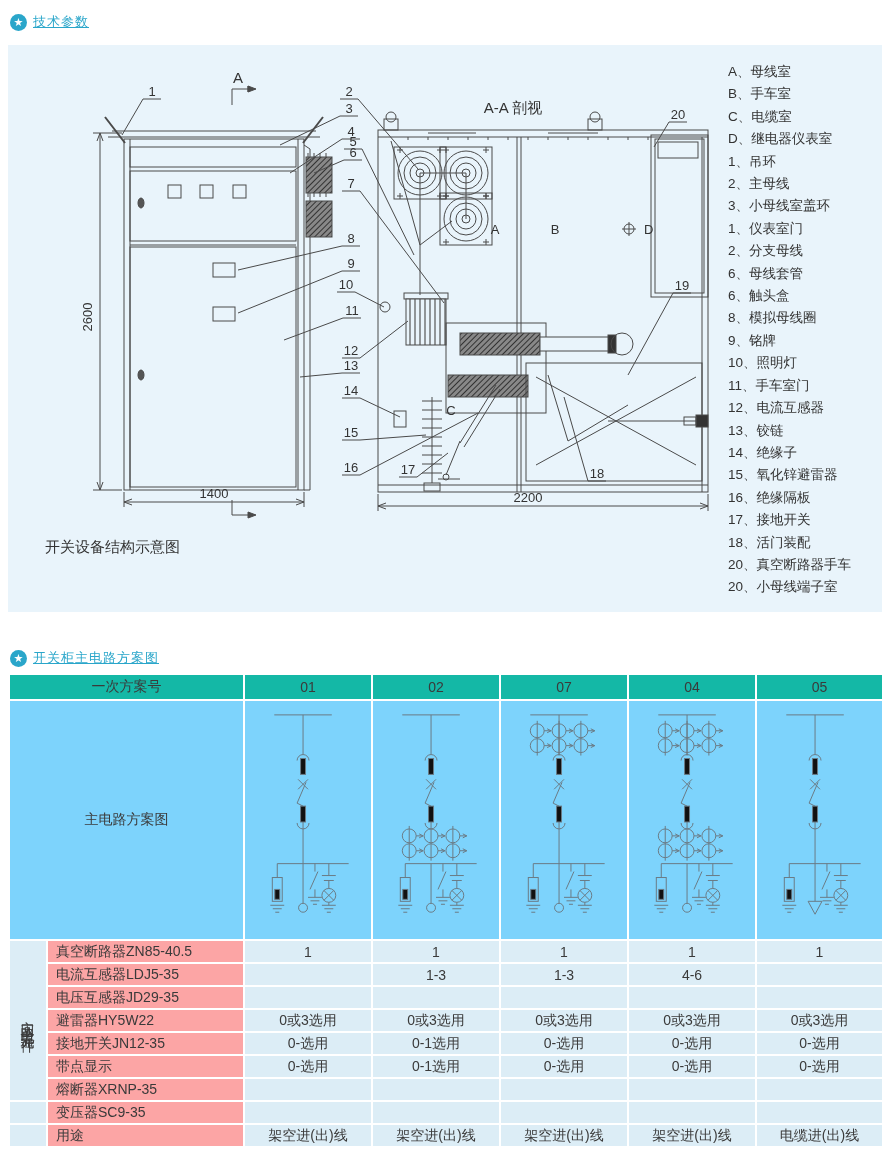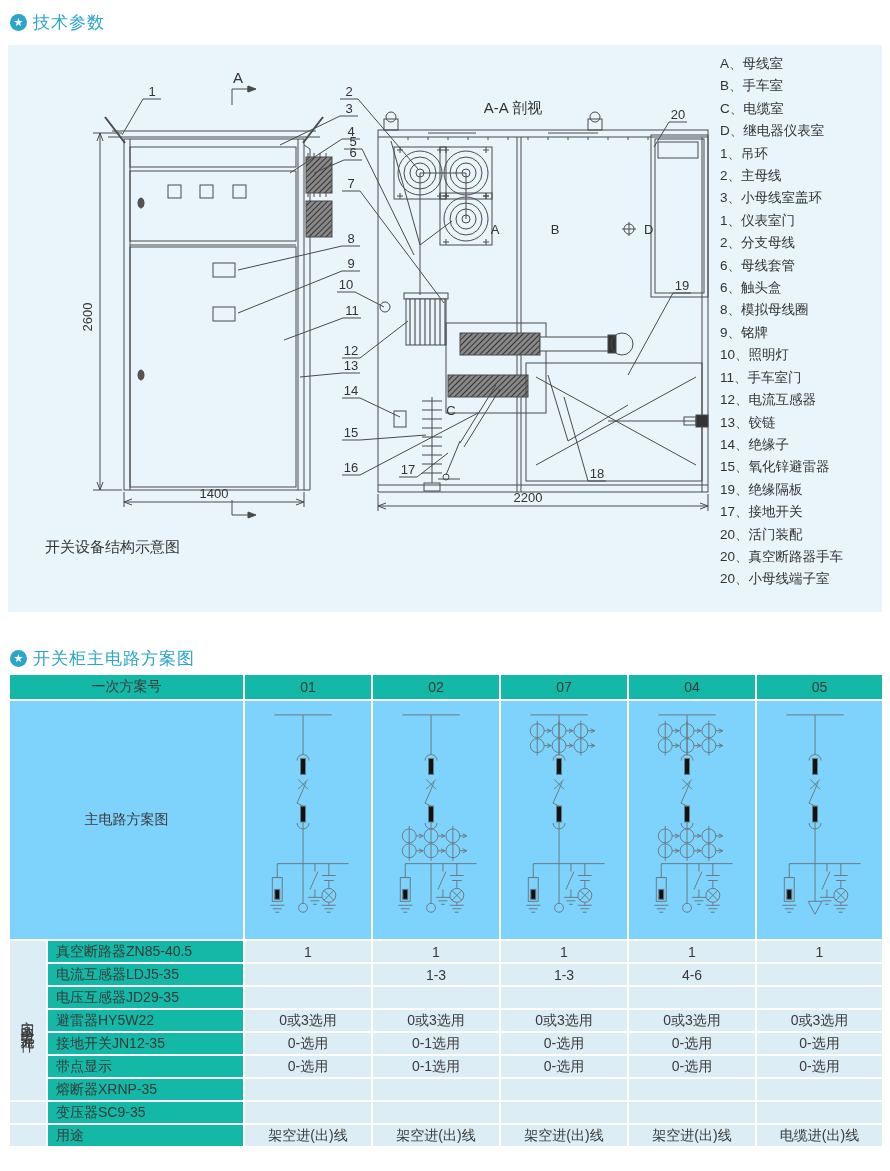--- a/index.html
+++ b/index.html
@@ -1,31 +1,31 @@
 <!DOCTYPE html>
 <html><head>
 <meta charset="utf-8">
 <style>
   html,body{margin:0;padding:0;background:#ffffff;}
   body{width:890px;height:1171px;position:relative;font-family:"Liberation Sans","DejaVu Sans",sans-serif;color:#333;}
   .section-title{display:flex;align-items:center;gap:6px;margin:10px 0 6px 10px;height:24px;}
   .section-title .badge{width:17px;height:17px;border-radius:50%;background:var(--accent);color:#fff;
     display:flex;align-items:center;justify-content:center;font-size:11px;line-height:1;}
-  .section-title .txt{color:var(--accent);font-size:17px;letter-spacing:1px;}
+  .section-title .txt{color:var(--accent);font-size:13px;letter-spacing:1px;text-decoration:underline;}
   #tech-panel{position:absolute;left:8px;top:45px;width:874px;height:567px;background:#e9f4fb;}
   #structure-svg{position:absolute;left:0;top:0;}
-  #legend{position:absolute;left:712px;top:8px;width:160px;list-style:none;margin:0;padding:0;}
+  #legend{position:absolute;left:712px;top:8px;width:160px;list-style:none;margin:8px;padding:0;}
   #legend li{font-size:13.5px;line-height:22.4px;color:#333;white-space:nowrap;}
   #scheme-title{position:absolute;left:0;top:636px;width:890px;}
   #scheme-table{position:absolute;left:8px;top:673px;width:874px;border-collapse:collapse;table-layout:fixed;}
   #scheme-table td,#scheme-table th{border:2px solid #ffffff;font-weight:normal;font-size:14px;color:#3a3a3a;
     padding:0 2px;overflow:hidden;}
   #scheme-table th{background:#14b8a6;height:24px;}
   #scheme-table td{background:#dcedf6;height:21px;text-align:center;}
-  #scheme-table td.rowlabel{text-align:left;padding-left:8px;background:#14b8a6;}
+  #scheme-table td.rowlabel{text-align:left;padding-left:8px;background:#fca5a5;}
   #scheme-table tr.schemes td{background:#7dd3fc;height:238px;vertical-align:middle;}
   #scheme-table td.grp{background:#dcedf6;}
   .vlabel{writing-mode:vertical-rl;text-orientation:upright;letter-spacing:3px;margin:0 auto;font-size:14px;color:#3a3a3a;}
   .scheme-cell svg{display:block;margin:0 auto;}
   :root{--accent:#2aa6ca;}
 </style>
 </head>
 <body>
 
 <div class="section-title">
@@ -206,23 +206,23 @@
       <li>6、母线套管</li>
       <li>6、触头盒</li>
       <li>8、模拟母线圈</li>
       <li>9、铭牌</li>
       <li>10、照明灯</li>
       <li>11、手车室门</li>
       <li>12、电流互感器</li>
       <li>13、铰链</li>
       <li>14、绝缘子</li>
       <li>15、氧化锌避雷器</li>
-      <li>19、绝缘隔板</li>
+      <li>16、绝缘隔板</li>
       <li>17、接地开关</li>
-      <li>20、活门装配</li>
+      <li>18、活门装配</li>
       <li>20、真空断路器手车</li>
       <li>20、小母线端子室</li>
     </ul>
 </div>
 
 <div id="scheme-title" class="section-title">
   <span class="badge">★</span>
   <span class="txt">开关柜主电路方案图</span>
 </div>
 

